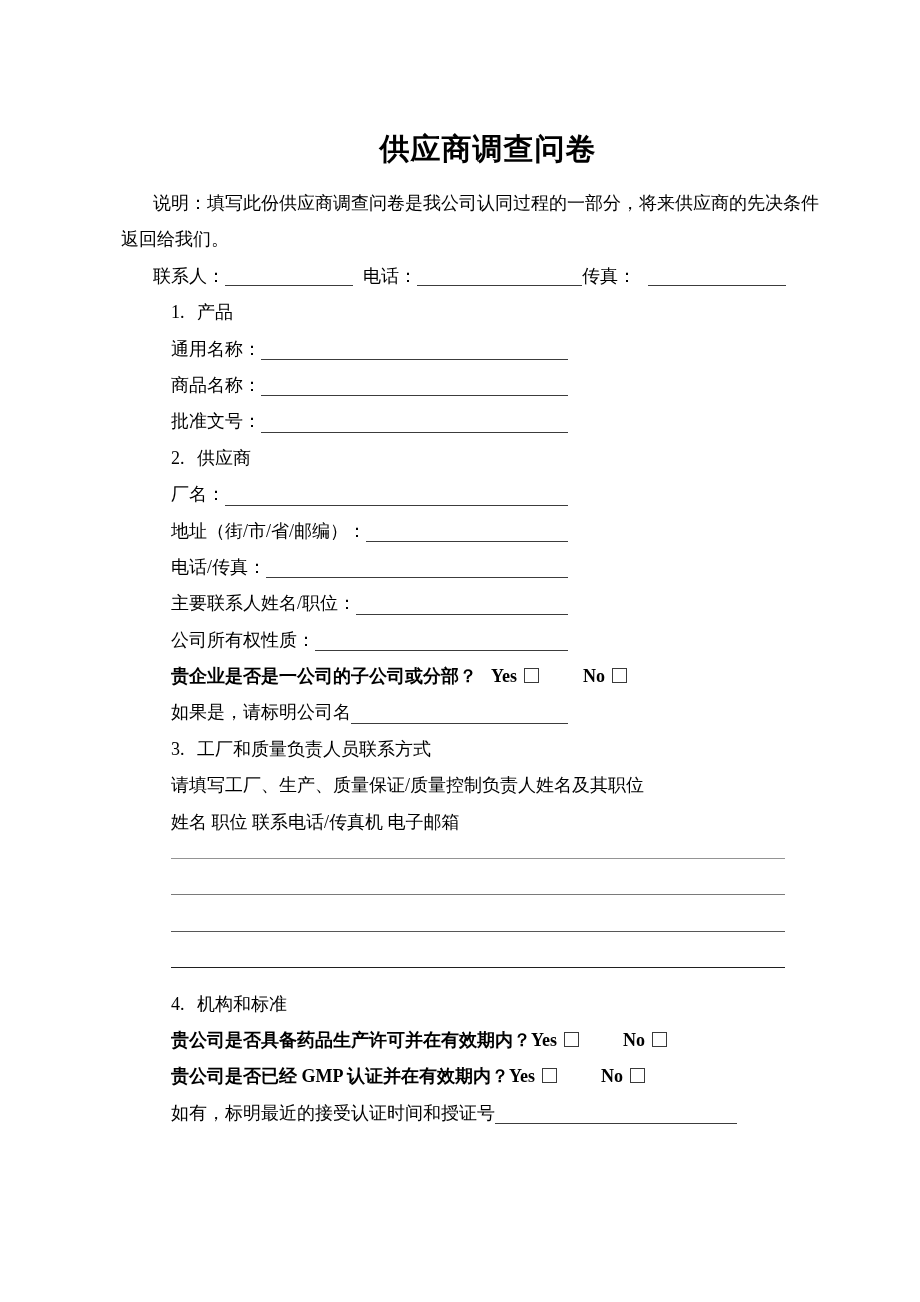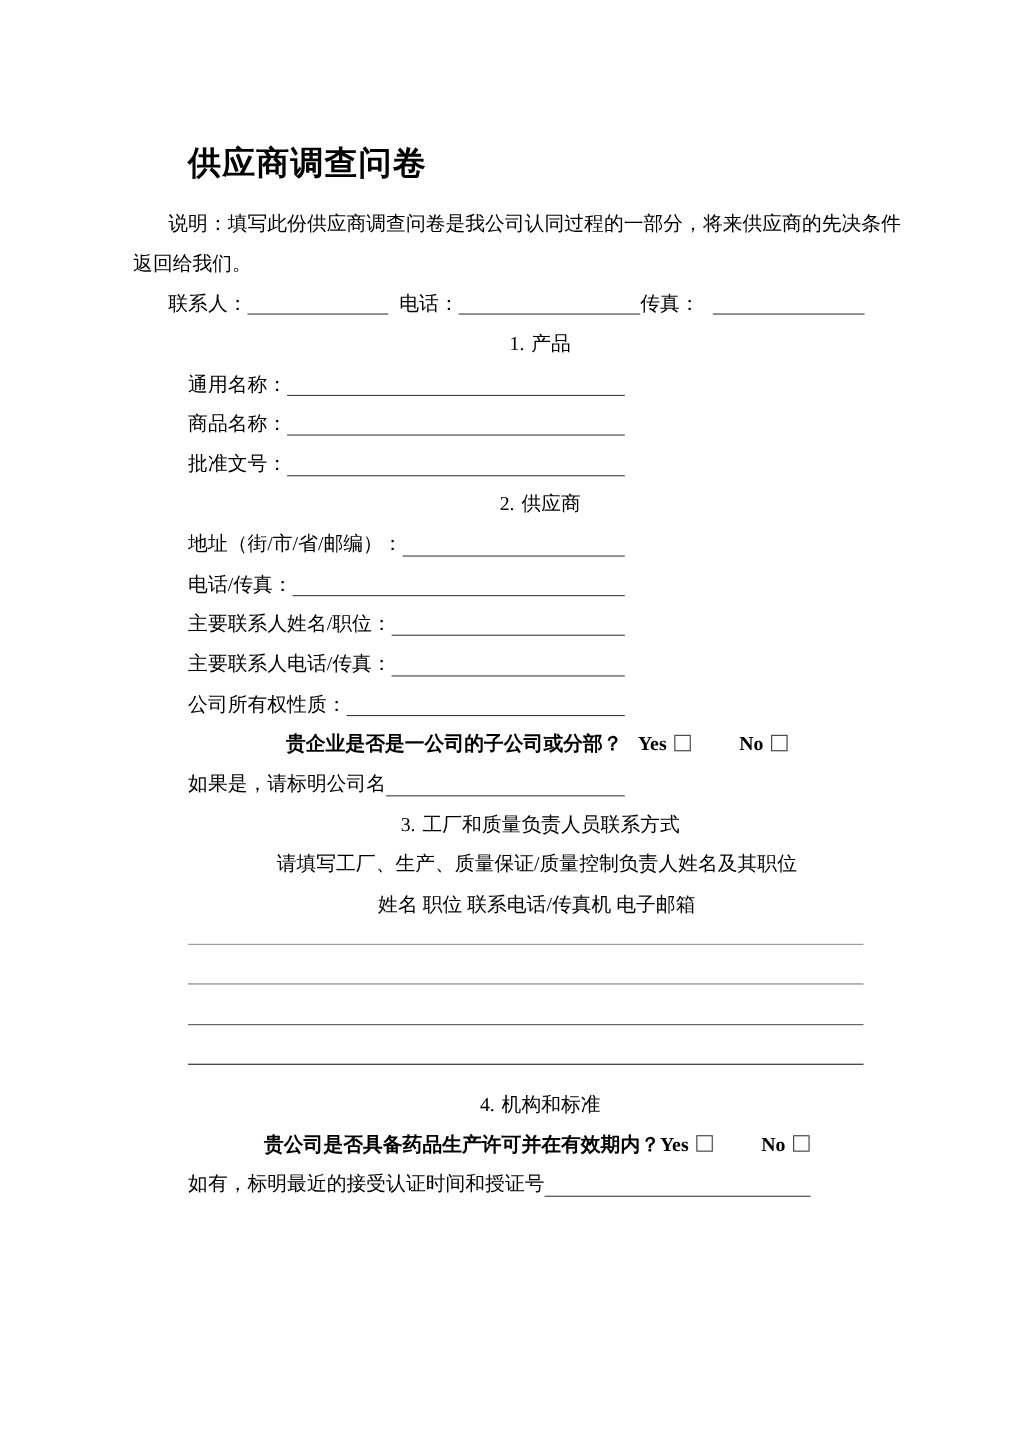--- a/index.html
+++ b/index.html
@@ -11,32 +11,32 @@
     width:920px;height:1302px;background:#ffffff;
     font-family:"Liberation Serif","DejaVu Serif",serif;
     color:var(--ink);
     -webkit-font-smoothing:antialiased;
   }
   .doc{
     padding:128px 115px 0 121px; 
     box-sizing:border-box;
   }
   .title{
-    font-size:30px;font-weight:bold;text-align:left;
+    font-size:30px;font-weight:bold;text-align:center;
     height:42px;line-height:42px;
     padding-left:50px; 
     margin-bottom:15px;
     letter-spacing:1px;
   }
   .row{
     height:36.4px;line-height:36.4px;
     font-size:18px;white-space:nowrap;
   }
   .ind1{padding-left:32px;}  
-  .ind2{padding-left:50px;text-align:center;}  
+  .ind2{padding-left:50px;}  
   .flexrow{display:flex;align-items:stretch;}
   .num{display:inline-block;width:26px;}
   .lbl{white-space:nowrap;}
   
   .fillline{
     flex:1 1 auto;
     border-bottom:1.3px solid var(--line);
     margin-bottom:7px;
     min-width:40px;
   }
@@ -92,33 +92,33 @@
   </div>
   <div class="row ind2 flexrow">
     <span class="lbl">批准文号：</span>
     <span class="fillline stop568"></span>
   </div>
 
   <div class="row ind2">
     <span class="num">2.</span><span>供应商</span>
   </div>
   <div class="row ind2 flexrow">
+    <span class="lbl">厂名：</span>
+    <span class="fillline stop568"></span>
+  </div>
+  <div class="row ind2 flexrow">
     <span class="lbl">地址（街/市/省/邮编）：</span>
     <span class="fillline stop568"></span>
   </div>
   <div class="row ind2 flexrow">
     <span class="lbl">电话/传真：</span>
     <span class="fillline stop568"></span>
   </div>
   <div class="row ind2 flexrow">
     <span class="lbl">主要联系人姓名/职位：</span>
-    <span class="fillline stop568"></span>
-  </div>
-  <div class="row ind2 flexrow">
-    <span class="lbl">主要联系人电话/传真：</span>
     <span class="fillline stop568"></span>
   </div>
   <div class="row ind2 flexrow">
     <span class="lbl">公司所有权性质：</span>
     <span class="fillline stop568"></span>
   </div>
   <div class="row ind2 yn">
     <span>贵企业是否是一公司的子公司或分部？</span><span class="sp14"></span><span>Yes</span><span class="cb"></span><span class="gap44"></span><span>No</span><span class="cb"></span>
   </div>
   <div class="row ind2 flexrow">
@@ -143,18 +143,21 @@
   <div class="row ruled r4">
       <div class="rline"></div>
     </div>
 
   <div class="row ind2">
     <span class="num">4.</span><span>机构和标准</span>
   </div>
   <div class="row ind2 yn">
     <span>贵公司是否具备药品生产许可并在有效期内？</span><span>Yes</span><span class="cb"></span><span class="gap44"></span><span>No</span><span class="cb"></span>
   </div>
+  <div class="row ind2 yn">
+    <span>贵公司是否已经 GMP 认证并在有效期内？</span><span>Yes</span><span class="cb"></span><span class="gap44"></span><span>No</span><span class="cb"></span>
+  </div>
   <div class="row ind2 flexrow">
     <span class="lbl">如有，标明最近的接受认证时间和授证号</span>
     <span class="fillline stop737"></span>
   </div>
 
 </div>
 
 </body></html>

